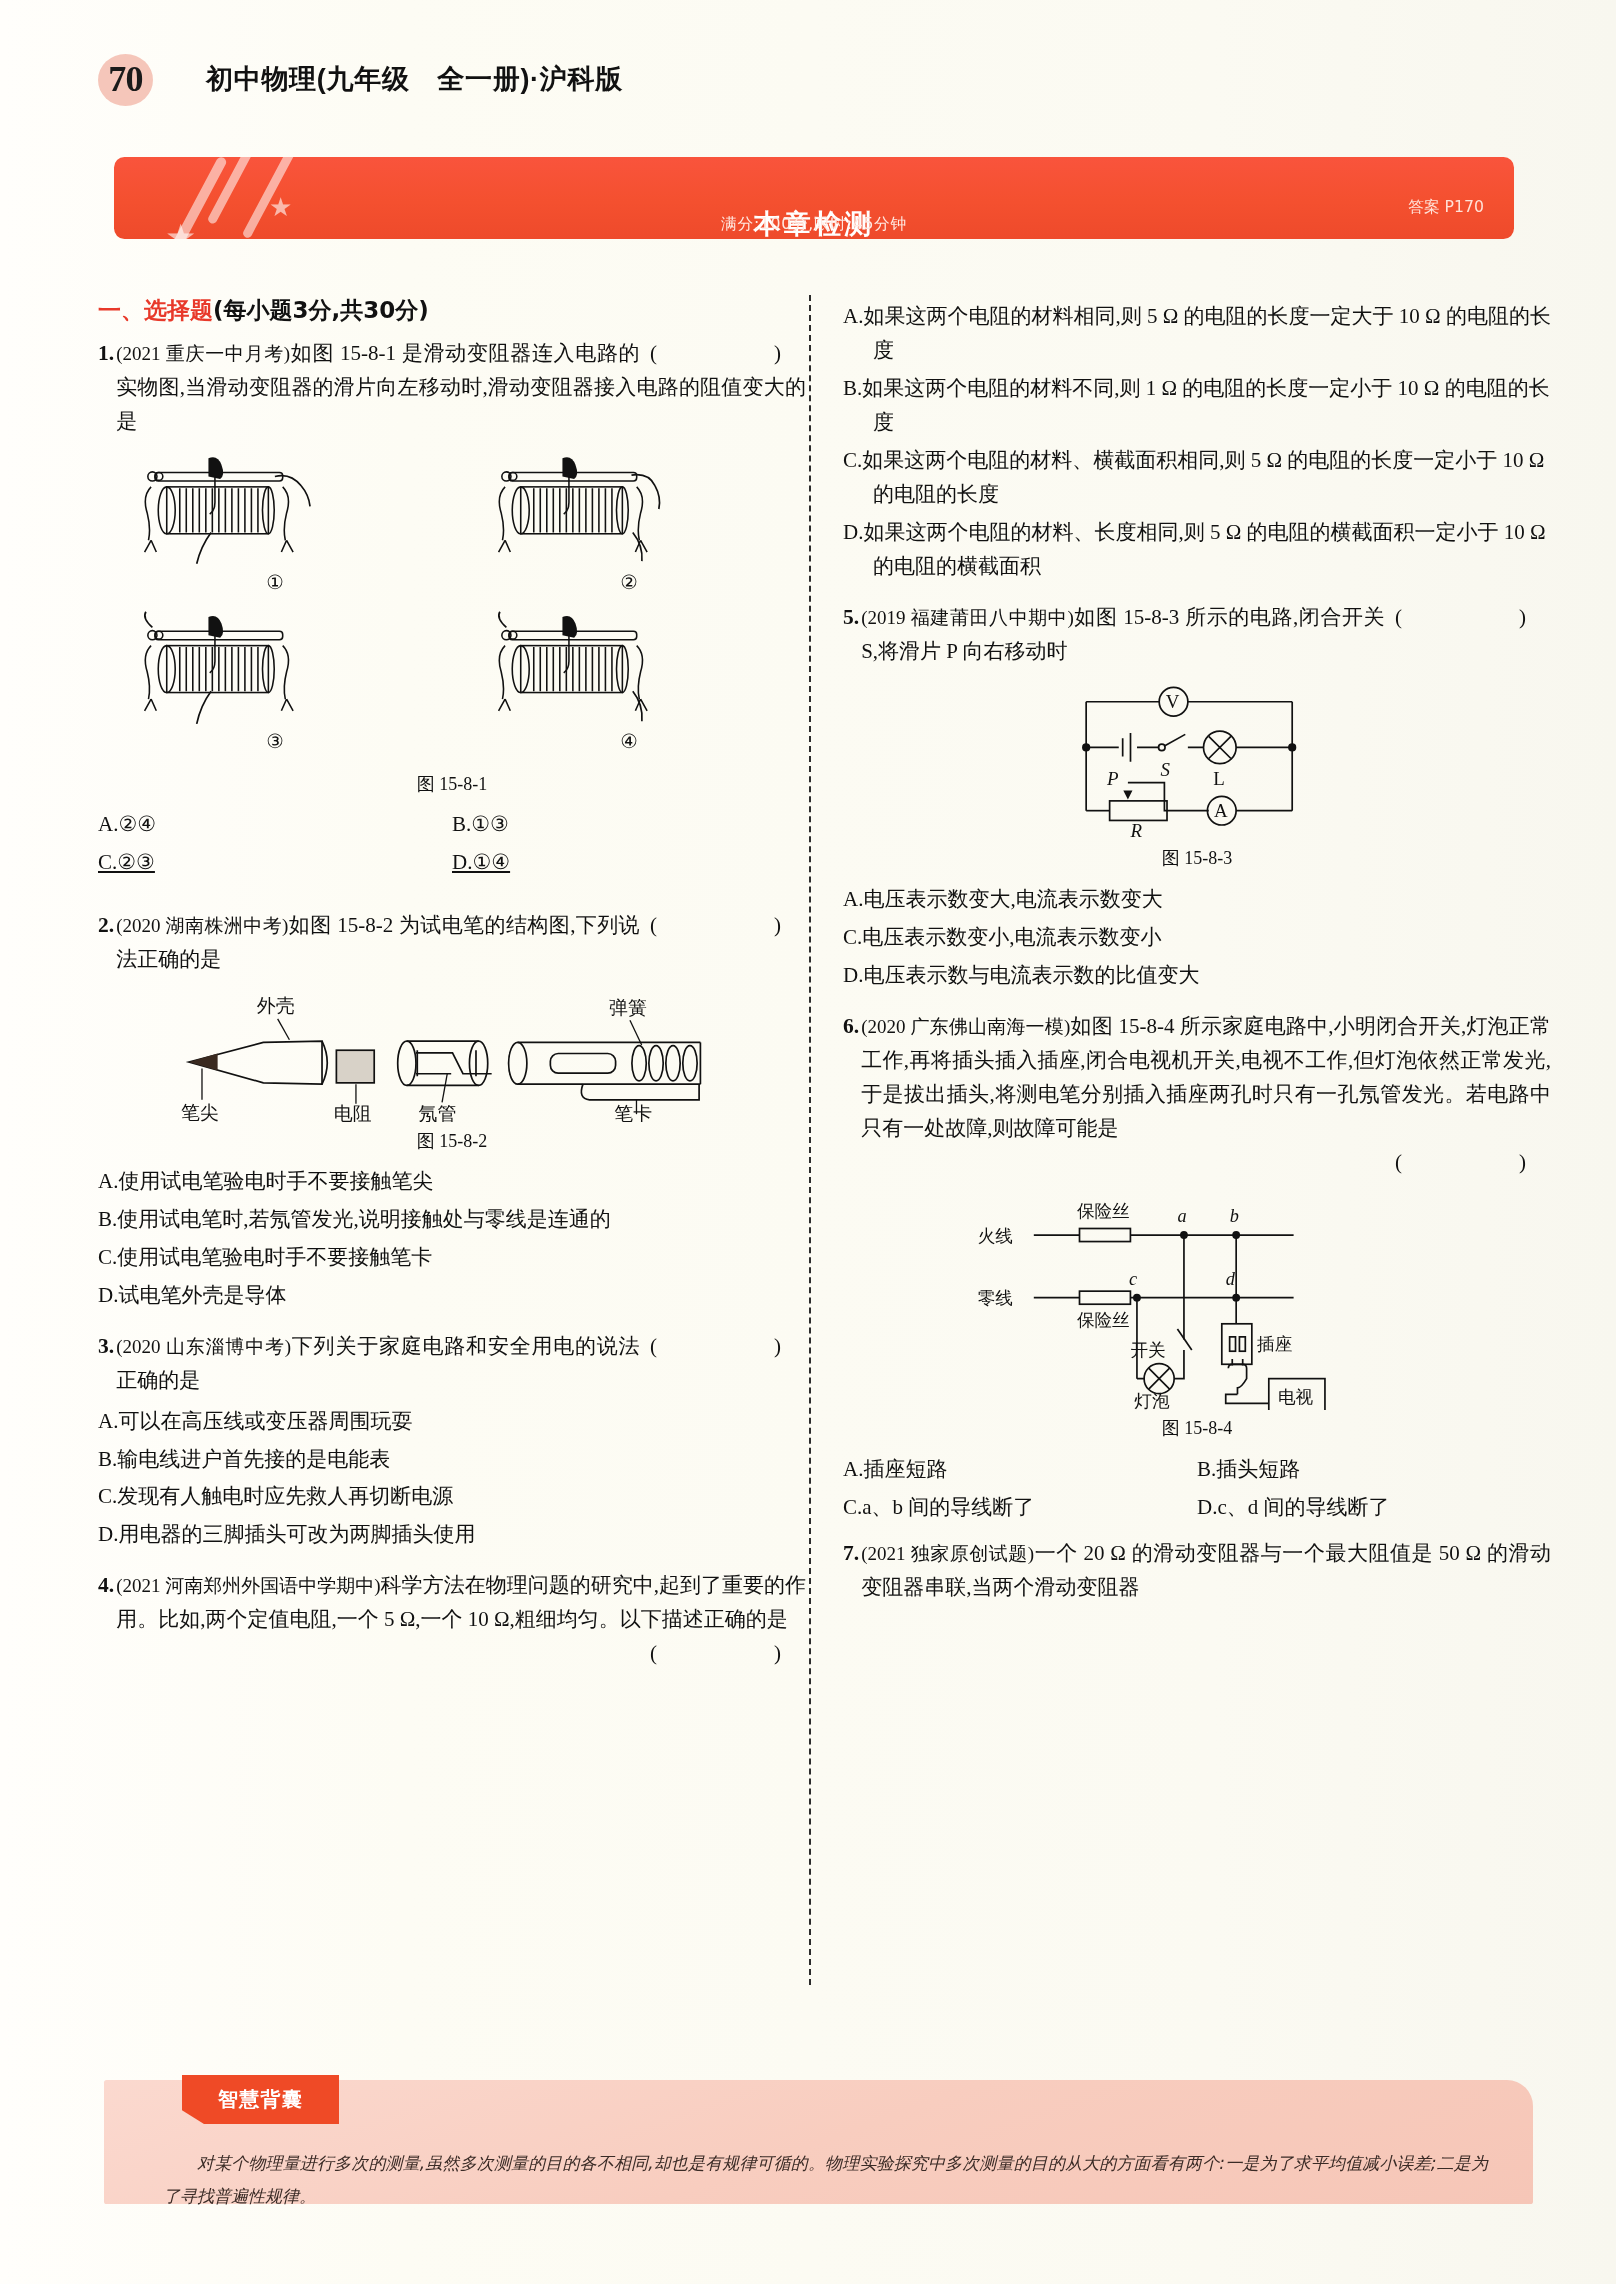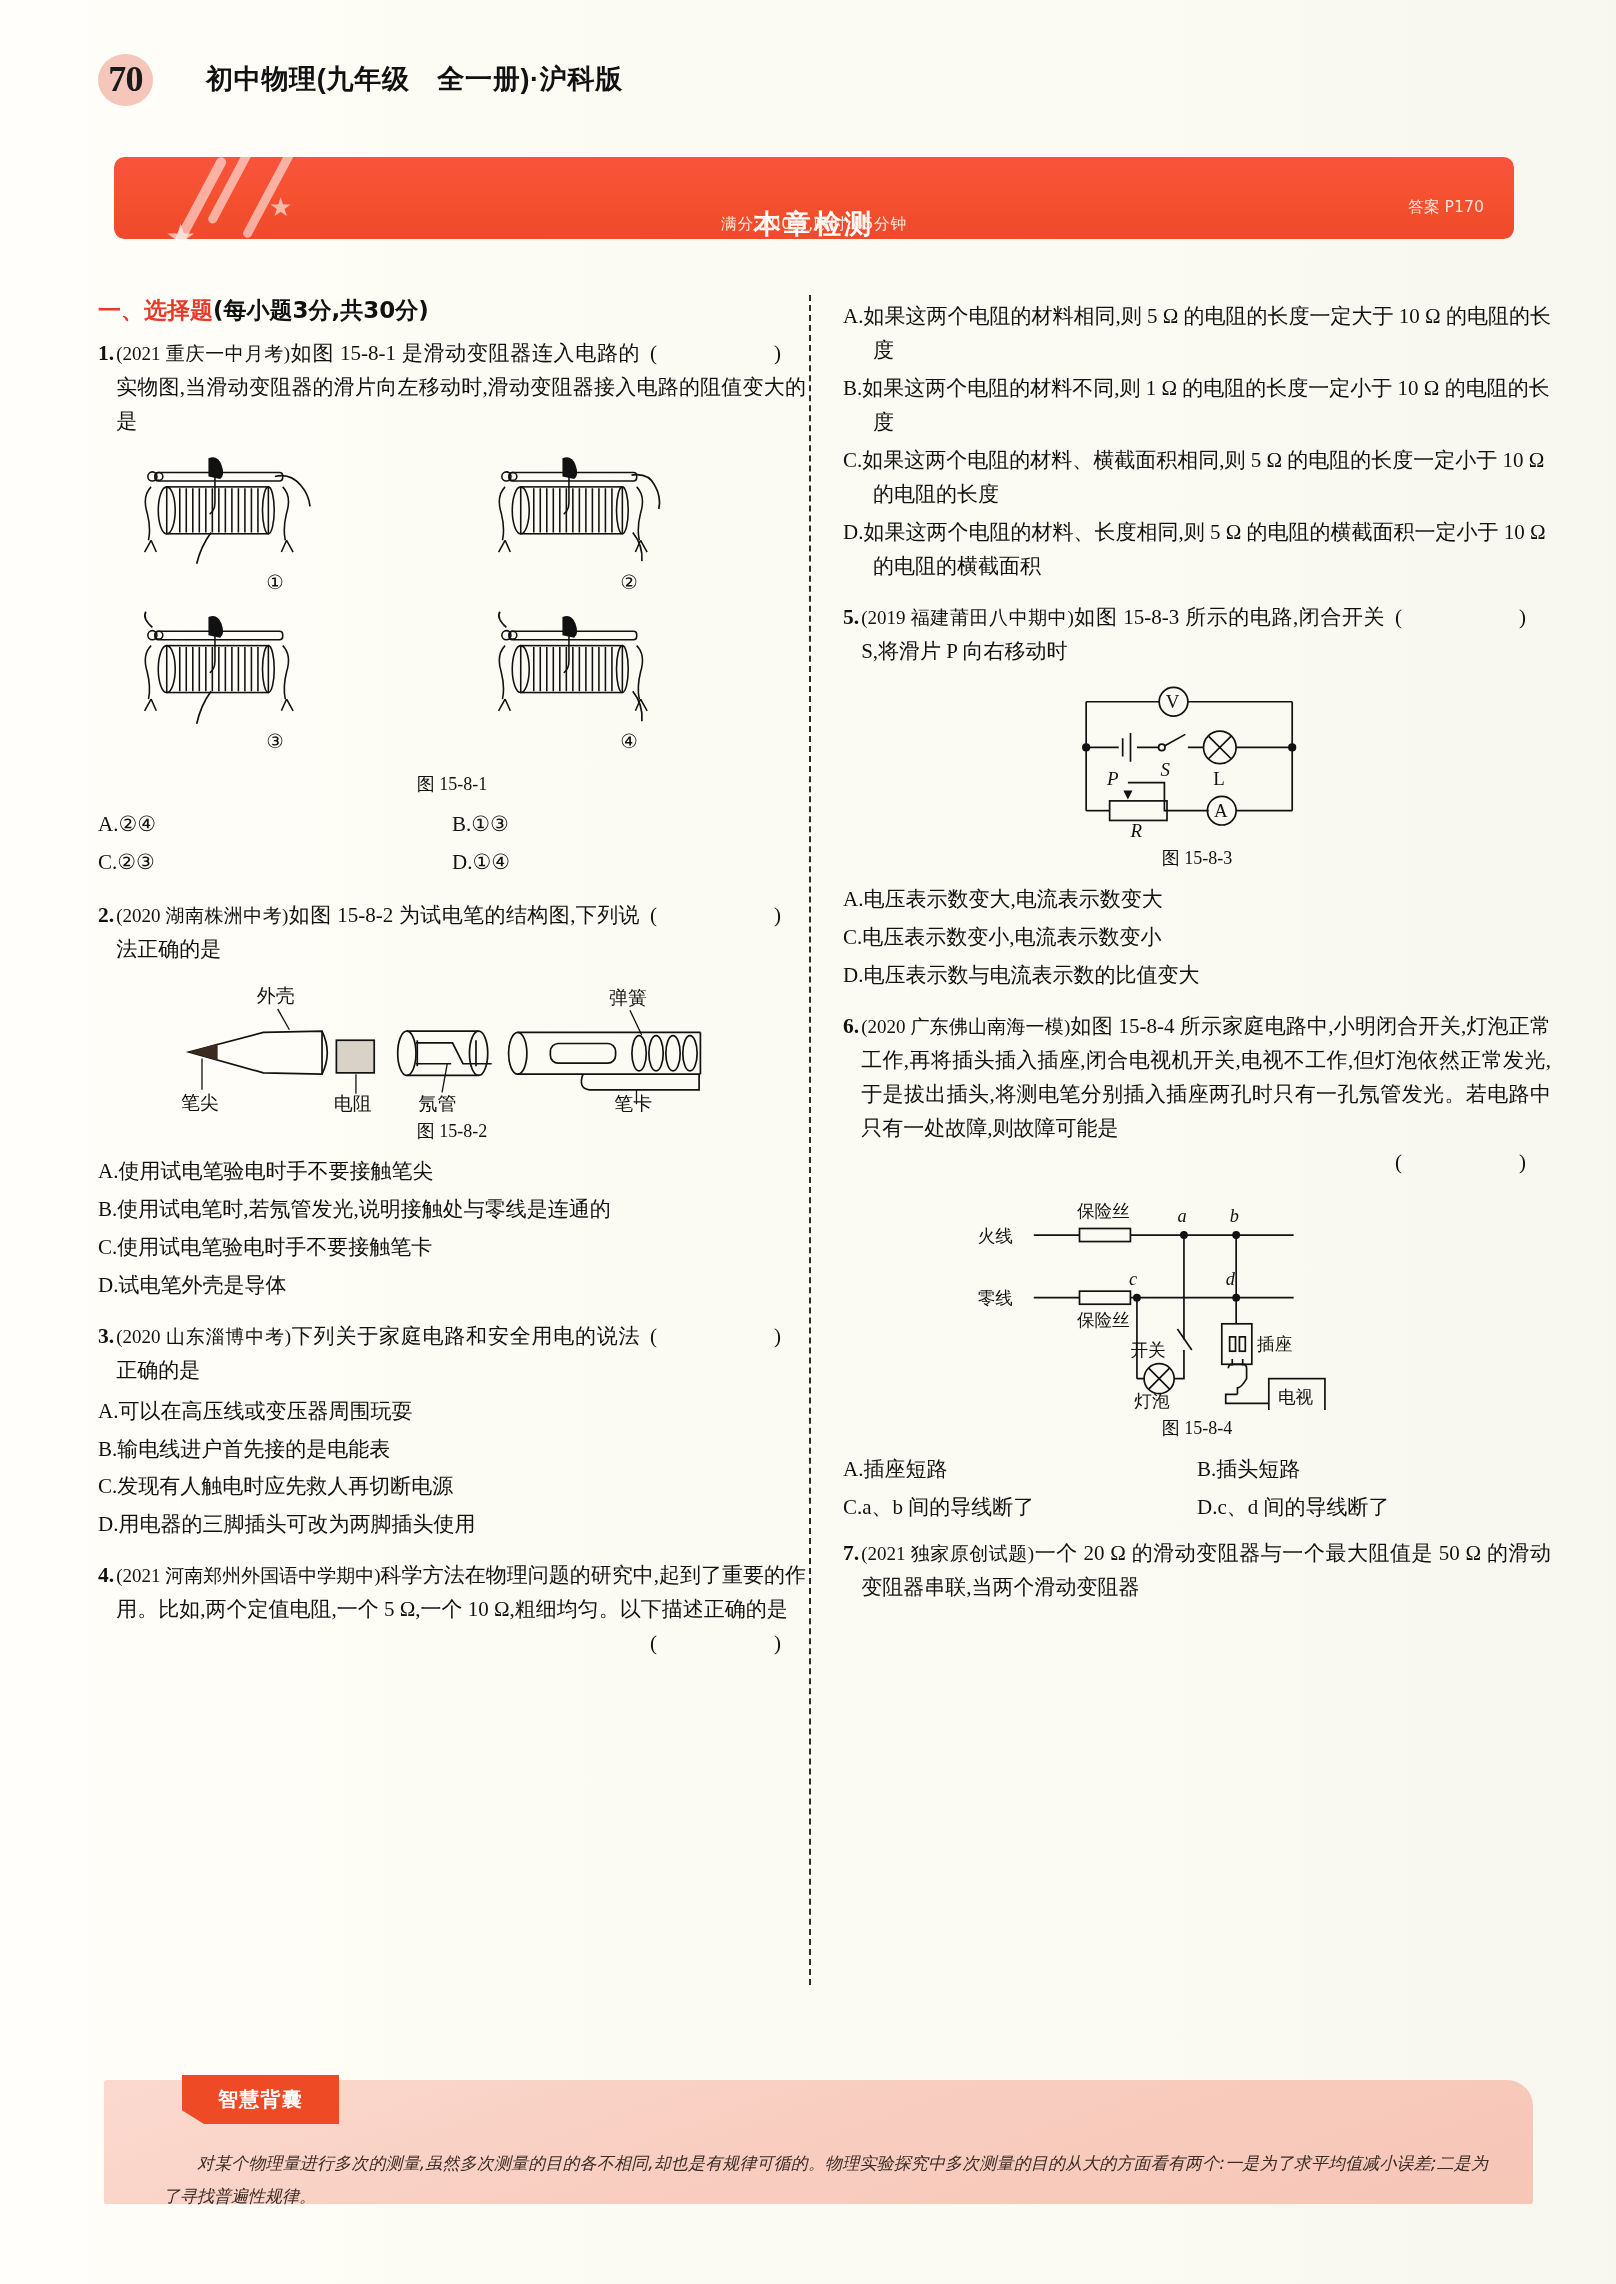--- a/index.html
+++ b/index.html
@@ -215,21 +215,21 @@
         <div class="rheo-label">④</div>
       </div>
     </div>
 
     <div class="figcap">图 15-8-1</div>
 
     <div class="opt-2col">
       <div>A.②④</div>
       <div>B.①③</div>
     </div>
-    <div class="opt-2col" style="margin-bottom:19px;">
+    <div class="opt-2col" style="margin-bottom:29px;text-decoration:underline;">
       <div>C.②③</div>
       <div>D.①④</div>
     </div>
 
     <div class="q">
       <div class="q-num">2.</div>
       <div class="q-body">
         <div class="q-text">
           <span class="blank-paren">(　　)</span><span class="src">(2020 湖南株洲中考)</span><span>如图 15-8-2 为试电笔的结构图,下列说法正确的是</span>
         </div>

